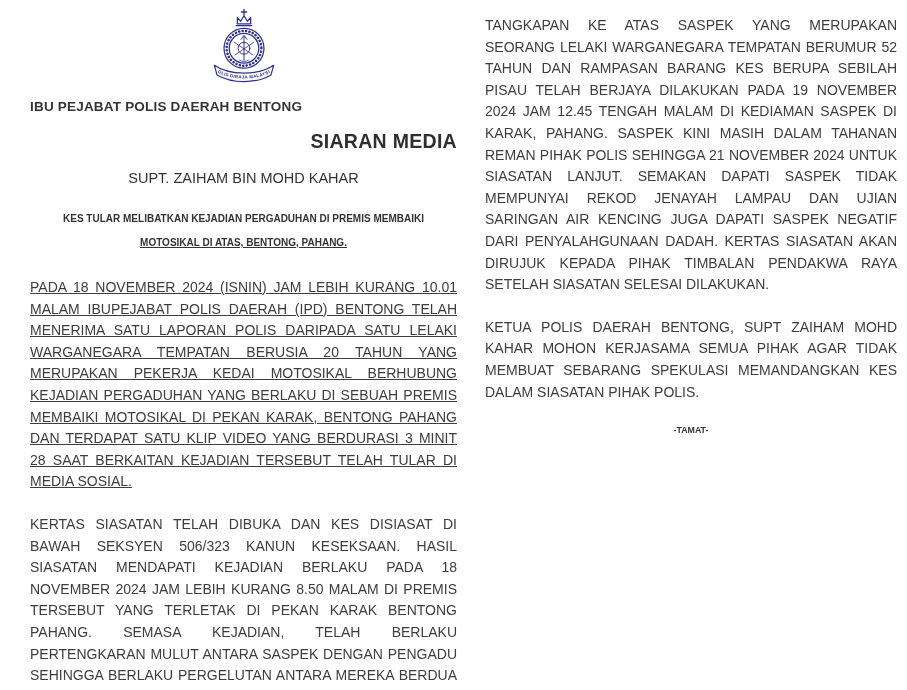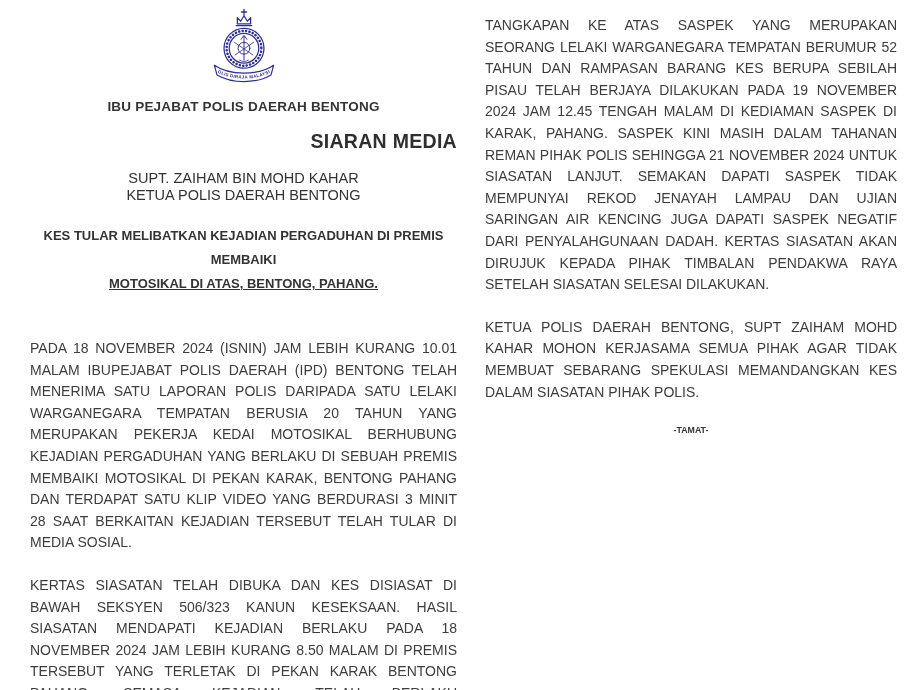--- a/index.html
+++ b/index.html
@@ -17,21 +17,20 @@
     display: flex;
     gap: 28px;
   }
   .col-left  { width: 427px; flex: 0 0 427px; }
   .col-right { width: 412px; flex: 0 0 412px; padding-top: 7px; box-sizing: border-box; }
 
   .crest-wrap { text-align: center; margin-bottom: 5px; }
   .crest-wrap svg { display: inline-block; }
 
   .org-name {
-    text-align: center;
     font-weight: bold;
     font-size: 13.5px;
     letter-spacing: 0.2px;
     color: #343434;
   }
   .doc-title {
     text-align: right;
     font-weight: bold;
     font-size: 19.5px;
     letter-spacing: 0.3px;
@@ -42,36 +41,36 @@
     text-align: center;
     font-weight: normal;
     font-size: 14.5px;
     line-height: 17px;
     margin-top: 17px;
     color: #333333;
   }
   .subject-heading {
     text-align: center;
     font-weight: bold;
-    font-size: 13px;
+    font-size: 10px;
     line-height: 24px;
     margin-top: 20px;
     color: #333333;
   }
   .subject-heading .u { text-decoration: underline; }
 
   .body-para {
     font-size: 14px;
     line-height: 21.6px;
     text-align: justify;
     text-align-last: left;
     margin: 0 0 21px 0;
     color: #3d3d3d;
   }
-  .col-left .body-para:first-of-type { margin-top: 42px; }
+  .col-left .body-para:first-of-type { margin-top: 22px; text-decoration: underline; }
 
   .doc-footer {
     text-align: center;
     font-weight: bold;
     font-size: 8.8px;
     line-height: 12px;
     margin-top: 16px;
     color: #333333;
   }
 </style>
@@ -113,21 +112,20 @@
         </text>
       </svg>
     </div>
 
     <div class="org-name">IBU PEJABAT POLIS DAERAH BENTONG</div>
 
     <div class="doc-title">SIARAN MEDIA</div>
 
     <div class="officer-block">
       <div>SUPT. ZAIHAM BIN MOHD KAHAR</div>
-      <div>KETUA POLIS DAERAH BENTONG</div>
     </div>
 
     <div class="subject-heading">
       <div>KES TULAR MELIBATKAN KEJADIAN PERGADUHAN DI PREMIS MEMBAIKI</div>
       <div class="u">MOTOSIKAL DI ATAS, BENTONG, PAHANG.</div>
     </div>
 
     <p class="body-para">PADA 18 NOVEMBER 2024 (ISNIN) JAM LEBIH KURANG 10.01 MALAM IBUPEJABAT POLIS DAERAH (IPD) BENTONG TELAH MENERIMA SATU LAPORAN POLIS DARIPADA SATU LELAKI WARGANEGARA TEMPATAN BERUSIA 20 TAHUN YANG MERUPAKAN PEKERJA KEDAI MOTOSIKAL BERHUBUNG KEJADIAN PERGADUHAN YANG BERLAKU DI SEBUAH PREMIS MEMBAIKI MOTOSIKAL DI PEKAN KARAK, BENTONG PAHANG DAN TERDAPAT SATU KLIP VIDEO YANG BERDURASI 3 MINIT 28 SAAT BERKAITAN KEJADIAN TERSEBUT TELAH TULAR DI MEDIA SOSIAL.</p>
 
     <p class="body-para">KERTAS SIASATAN TELAH DIBUKA DAN KES DISIASAT DI BAWAH SEKSYEN 506/323 KANUN KESEKSAAN. HASIL SIASATAN MENDAPATI KEJADIAN BERLAKU PADA 18 NOVEMBER 2024 JAM LEBIH KURANG 8.50 MALAM DI PREMIS TERSEBUT YANG TERLETAK DI PEKAN KARAK BENTONG PAHANG. SEMASA KEJADIAN, TELAH BERLAKU PERTENGKARAN MULUT ANTARA SASPEK DENGAN PENGADU SEHINGGA BERLAKU PERGELUTAN ANTARA MEREKA BERDUA APABILA SASPEK CUBA MENYERANG PENGADU DENGAN MENGGUNAKAN SEBILAH PISAU YANG DIBAWA SUSPEK. PERGELUTAN TELAH BERJAYA DILERAIKAN OLEH BEBERAPA ORANG AWAM DAN PEKERJA PREMIS. SIASATAN JUGA DAPATI PUNCA KEJADIAN BERLAKU DISEBABKAN SASPEK YANG BERASA TERGANGGU DENGAN BUNYI BISING EKZOS MOTOSIKAL YANG DITUNGGANG OLEH PENGADU.</p>

